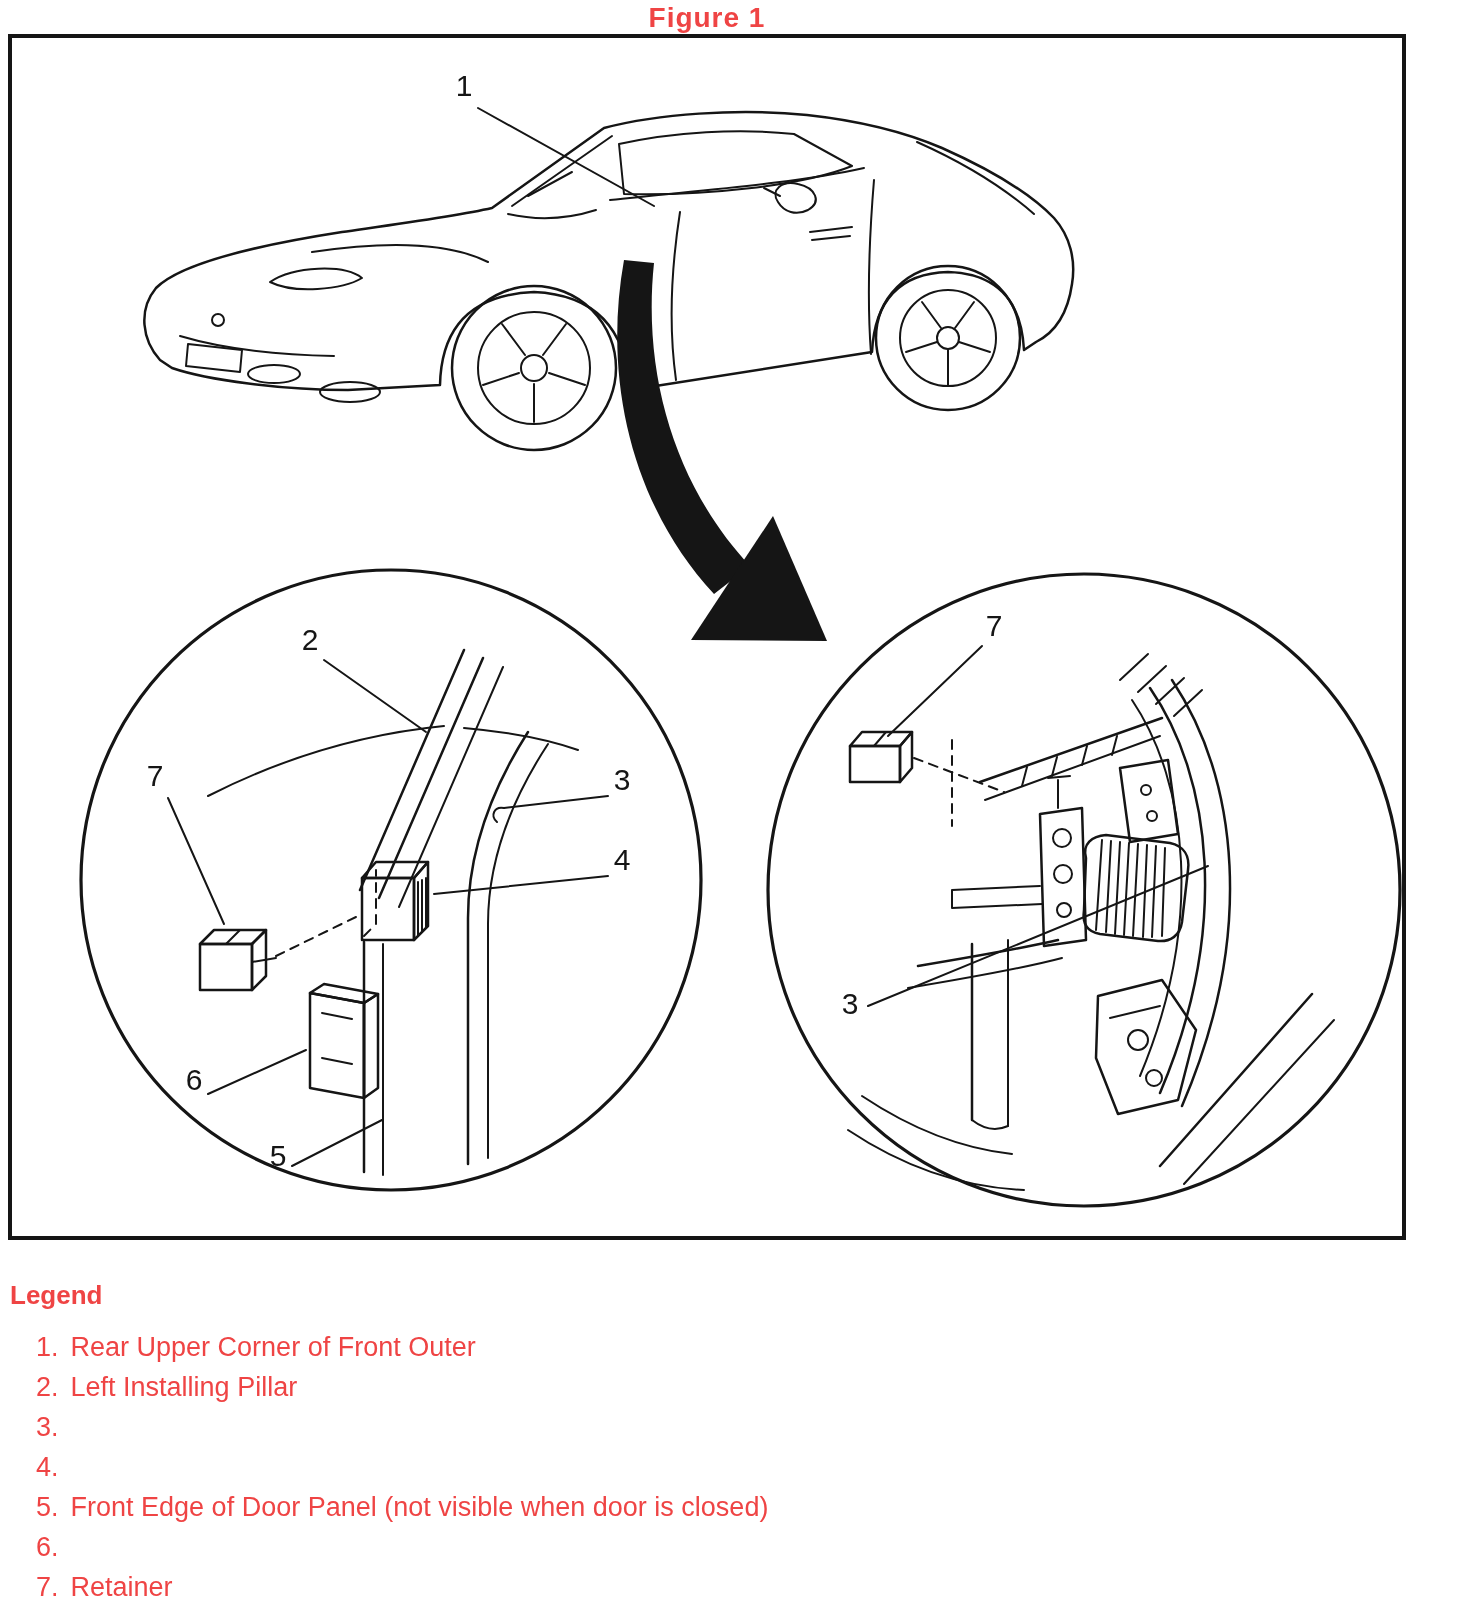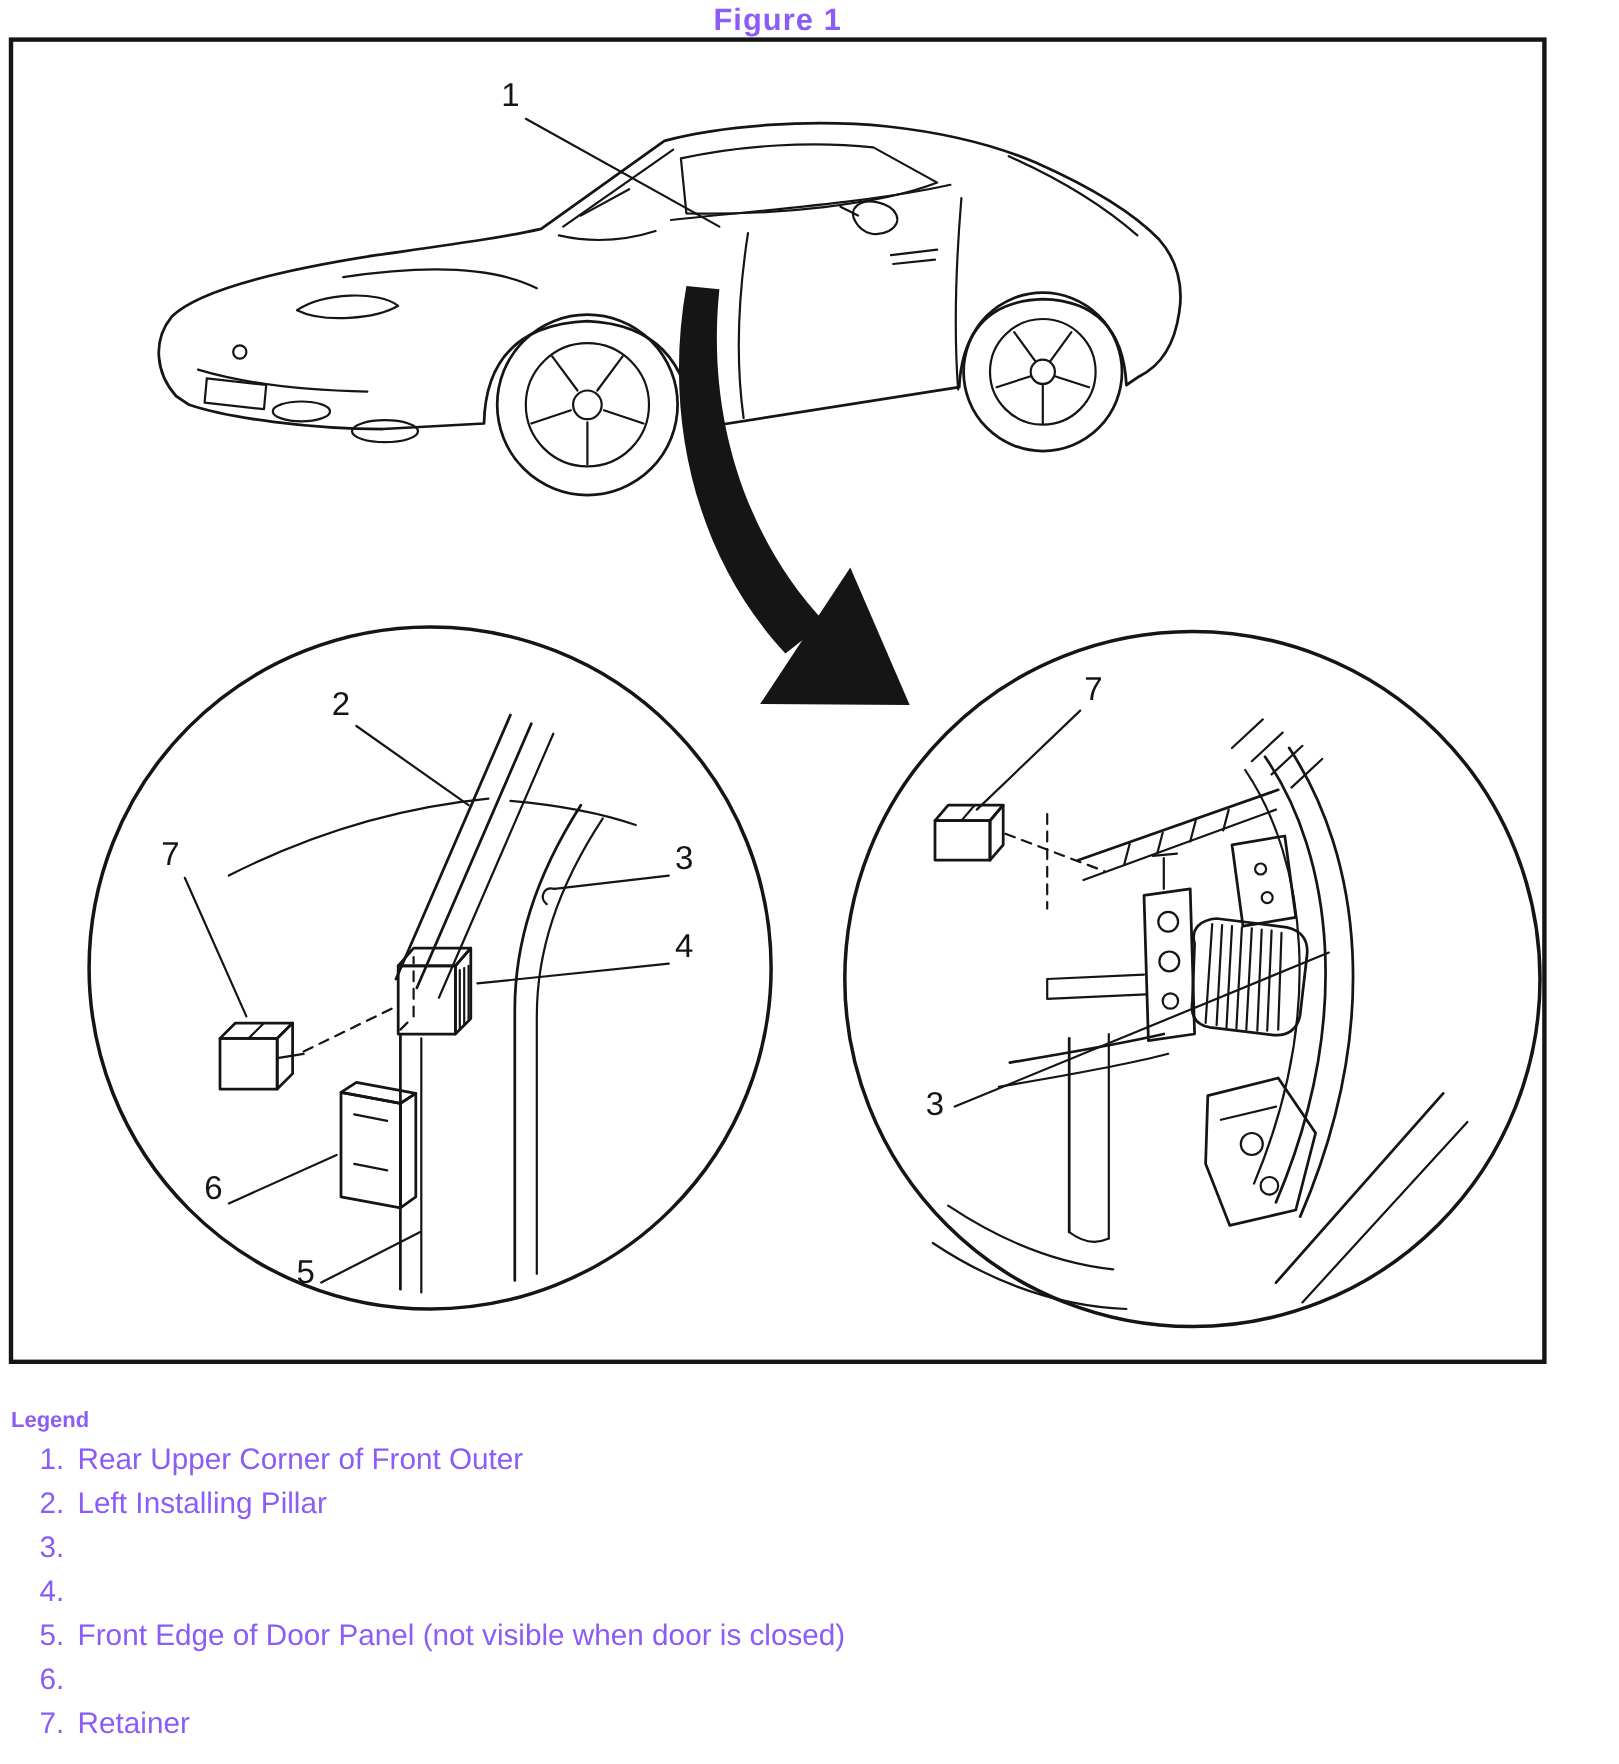--- a/index.html
+++ b/index.html
@@ -1,18 +1,18 @@
 <!DOCTYPE html>
 <html><head>
 <meta charset="utf-8">
 <style>
   html,body { margin:0; padding:0; background:#ffffff; }
   .page {
     position:relative; width:1472px; height:1604px; background:#ffffff;
-    font-family:"Liberation Sans","DejaVu Sans",sans-serif; color:#8b5cf6;
+    font-family:"Liberation Sans","DejaVu Sans",sans-serif; color:#ef4444;
     overflow:hidden;
   }
   .figure-title {
     position:absolute; top:2px; left:8px; width:1398px;
     text-align:center; font-size:28px; font-weight:bold; letter-spacing:1px;
   }
   .figure-box {
     position:absolute; left:8px; top:34px; width:1398px; height:1206px;
     border:4px solid #151515; box-sizing:border-box; background:#ffffff;
   }
@@ -20,21 +20,21 @@
   .ln   { fill:none; stroke:#151515; stroke-width:2.5; stroke-linecap:round; stroke-linejoin:round; }
   .thin { stroke-width:2; }
   .heavy{ stroke-width:3.2; }
   .dash { stroke-dasharray:9 7; }
   .fillk{ fill:#151515; stroke:none; }
   text.callout {
     font-family:"Liberation Sans","DejaVu Sans",sans-serif;
     font-size:30px; fill:#151515; stroke:none; text-anchor:middle;
   }
   .legend { position:absolute; left:10px; top:1280px; width:1450px; }
-  .legend-heading { font-size:20px; font-weight:bold; margin:0 0 3px 0; }
+  .legend-heading { font-size:26px; font-weight:bold; margin:0 0 16px 0; }
   .legend-item { display:flex; font-size:27px; line-height:40px; padding-left:26px; }
   .legend-num { margin-right:12px; white-space:nowrap; }
 </style>
 </head>
 <body>
 
 <div class="page">
 
   <div class="figure-title">Figure 1</div>
 

